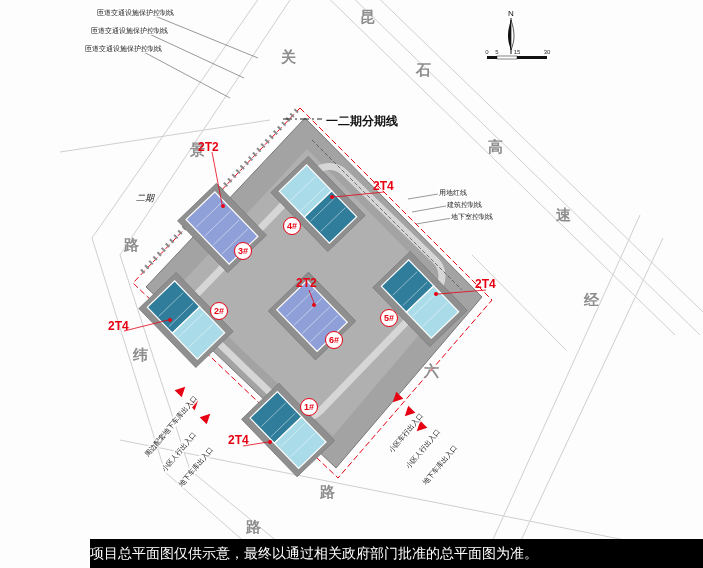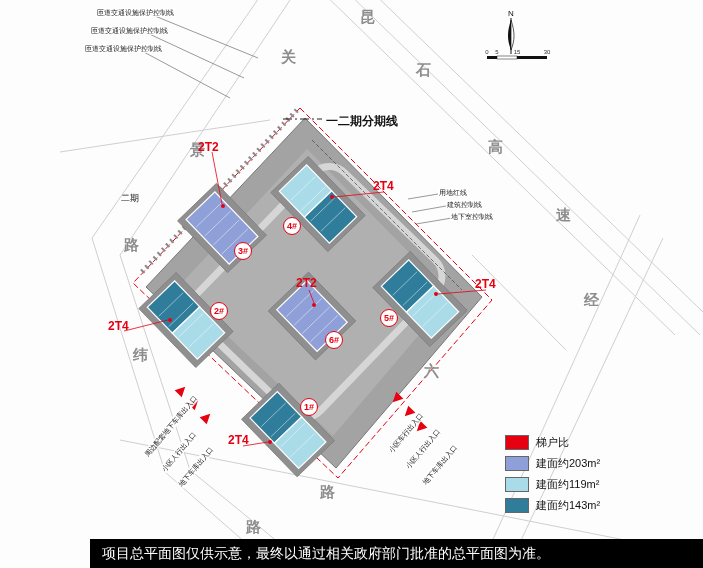--- a/index.html
+++ b/index.html
@@ -16,21 +16,21 @@
                 padding:0 1px; white-space:nowrap; line-height:9px; }
   .entrance-label { position:absolute; font-size:7px; color:#111; background:rgba(255,255,255,.92);
                     white-space:nowrap; line-height:9px; transform-origin:left center; }
   .phase-label { position:absolute; font-size:12px; font-weight:bold; color:#111; white-space:nowrap; }
   .phase2-label { position:absolute; font-size:9px; color:#111; }
   .legend { position:absolute; left:505px; top:435px; }
   .legend-row { display:flex; align-items:center; margin-bottom:6px; }
   .legend-swatch { width:24px; height:15px; margin-right:7px; border:1px solid #666; }
   .legend-text { font-size:11px; color:#111; }
   .footer { position:absolute; left:90px; right:0; bottom:0; height:29px; background:#000;
-            color:#fff; font-size:14px; display:flex; align-items:center; padding-left:12px; }
+            color:#fff; font-size:14px; display:flex; align-items:center; }
 </style>
 </head>
 <body>
 
 <div class="canvas">
 
   <svg id="plan-svg" width="703" height="568" viewBox="0 0 703 568">
 
     <g stroke="#cfcfcf" stroke-width="1" fill="none">
       <line x1="315" y1="-15" x2="675" y2="335"></line>
@@ -197,39 +197,19 @@
       <div class="tiny-label" style="left: 450px; top: 212px;">地下室控制线</div>
       <div class="entrance-label" style="left: 146px; top: 451px; transform: rotate(-50deg);">周边配套地下车库出入口</div>
       <div class="entrance-label" style="left: 163px; top: 466px; transform: rotate(-50deg);">小区人行出入口</div>
       <div class="entrance-label" style="left: 180px; top: 481px; transform: rotate(-50deg);">地下车库出入口</div>
       <div class="entrance-label" style="left: 390px; top: 447px; transform: rotate(-50deg);">小区车行出入口</div>
       <div class="entrance-label" style="left: 407px; top: 463px; transform: rotate(-50deg);">小区人行出入口</div>
       <div class="entrance-label" style="left: 424px; top: 479px; transform: rotate(-50deg);">地下车库出入口</div>
     </div>
 
   <div class="phase-label" style="left:326px; top:113px;">一二期分期线</div>
-  <div class="phase2-label" style="left:121px; top:192px;">二期</div>
-
-  <div class="legend">
-    <div id="legend-items">
-        <div class="legend-row">
-          <div class="legend-swatch" style="background: rgb(230, 0, 18);"></div>
-          <div class="legend-text">梯户比</div>
-        </div>
-        <div class="legend-row">
-          <div class="legend-swatch" style="background: rgb(143, 160, 216);"></div>
-          <div class="legend-text">建面约203m²</div>
-        </div>
-        <div class="legend-row">
-          <div class="legend-swatch" style="background: rgb(170, 219, 232);"></div>
-          <div class="legend-text">建面约119m²</div>
-        </div>
-        <div class="legend-row">
-          <div class="legend-swatch" style="background: rgb(47, 125, 155);"></div>
-          <div class="legend-text">建面约143m²</div>
-        </div>
-      </div>
-  </div>
+  <div class="phase2-label" style="left:136px; top:192px;font-style:italic;">二期</div>
+
 
   <div class="footer">
     <span>项目总平面图仅供示意，最终以通过相关政府部门批准的总平面图为准。</span>
   </div>
 </div>
 
 </body></html>

